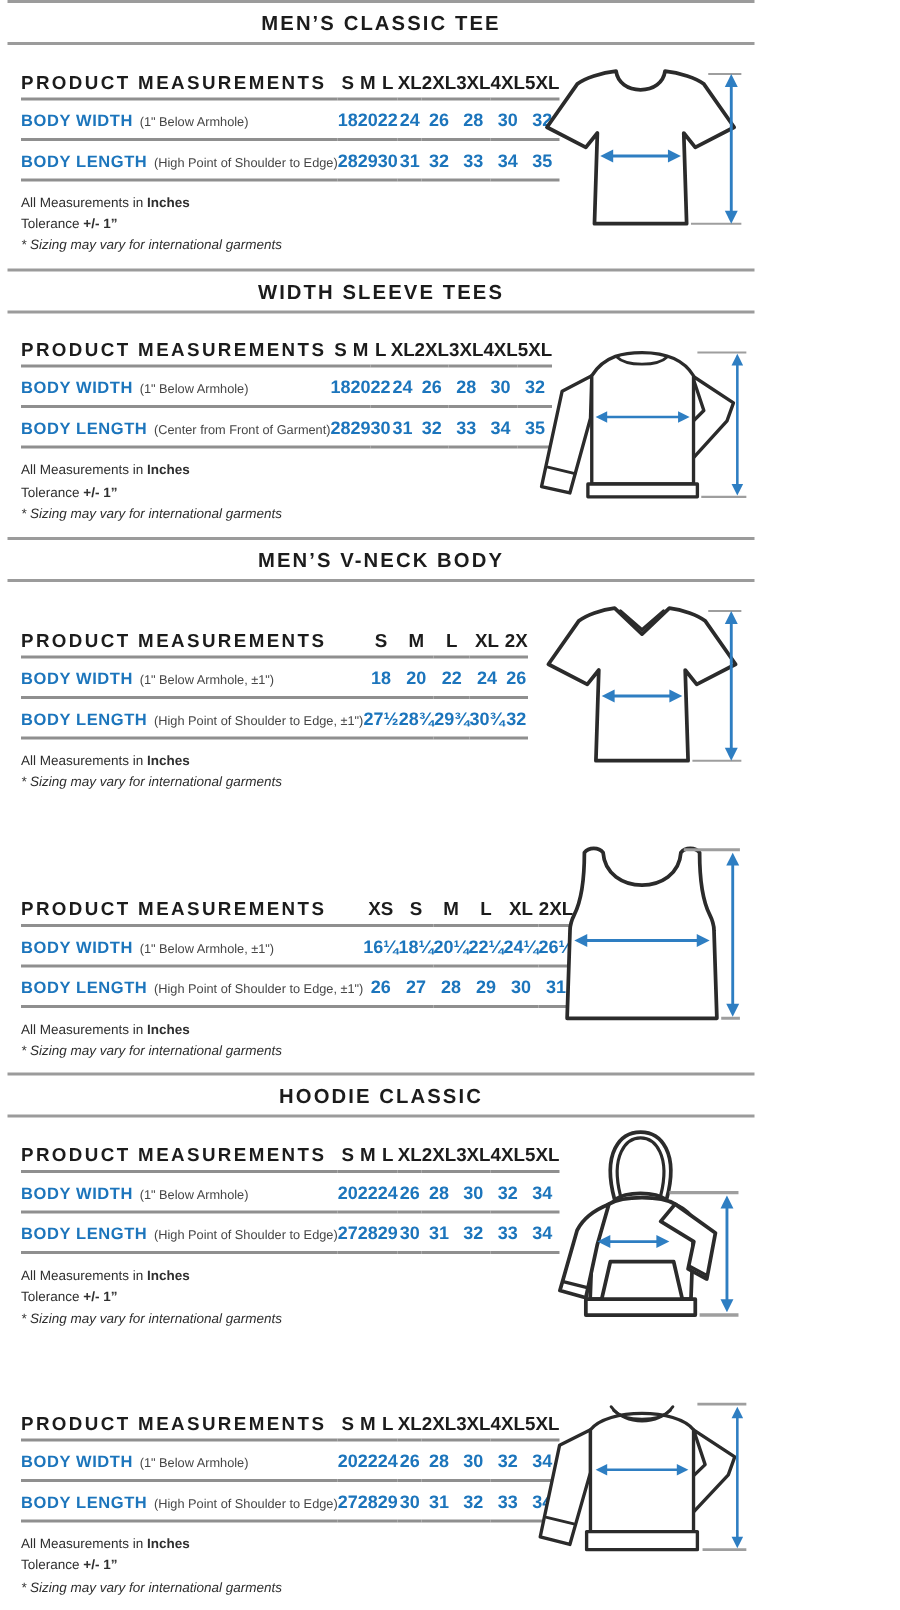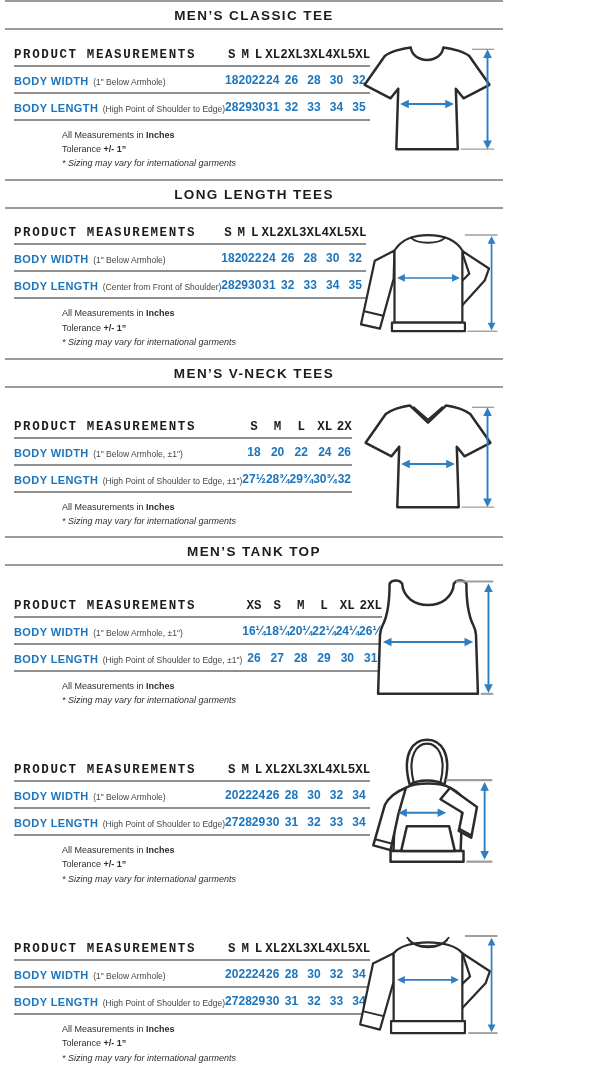--- a/index.html
+++ b/index.html
@@ -7,29 +7,29 @@
   html,body { margin:0; padding:0; background:#fff; }
   body { width:600px; height:1073px; font-family:"Liberation Sans", sans-serif; overflow:hidden; }
   main { display:flex; flex-direction:column; width:508px; height:1073px; }
   .sec { flex:1 1 0; display:flex; flex-direction:column; min-height:0; }
   .sec-header { margin:0 5px; border-top:2px solid var(--rule); border-bottom:2px solid var(--rule); padding:6px 0 5px; }
   .sec-title { margin:0; text-align:center; font-size:13.5px; font-weight:bold; letter-spacing:1.4px; color:var(--ink); }
   .sec-body { flex:1; display:flex; padding:2px 4px 0 14px; min-height:0; }
   .left { flex:1; display:flex; flex-direction:column; justify-content:flex-end; padding-bottom:8px; min-width:0; }
   table.mtable { border-collapse:collapse; width:100%; }
   table.mtable th, table.mtable td { padding:4px 0 3px; }
-  thead tr { border-bottom:2px solid var(--tablerule);font-family:Liberation Mono, monospace; }
+  thead tr { border-bottom:2px solid var(--tablerule); }
   tbody tr { border-bottom:2px solid var(--tablerule); }
   .lbl-h { text-align:left; font-size:12.5px; font-weight:bold; letter-spacing:1.6px; color:var(--ink); white-space:nowrap; }
   th.size { font-size:12.5px; font-weight:bold; color:var(--ink); text-align:center; }
   td.val { color:var(--blue); font-weight:bold; font-size:12px; text-align:center; }
   td.lbl { white-space:nowrap; }
   .row-label { color:var(--blue); font-weight:bold; font-size:11px; letter-spacing:.4px; }
   .row-sub { color:#454545; font-size:8.5px; }
-  .notes { margin-top:7px; font-size:9px; color:#2e2e2e; line-height:1.6;margin-left:48px; }
+  .notes { margin-top:7px; font-size:9px; color:#2e2e2e; line-height:1.6; }
   .note.italic { font-style:italic; font-weight:normal; }
   .illus { width:152px; display:flex; align-items:center; justify-content:center; flex:none; }
   .illus svg { width:146px; height:144px; }
 </style>
 </head>
 <body>
 
 <main id="doc">
   <section class="sec">
     <header class="sec-header">
@@ -99,21 +99,21 @@
               <path d="M137,17 l-4.5,9 h9 Z"></path>
               <path d="M137,121 l-4.5,-9 h9 Z"></path>
             </g>
           </svg>
         </div>
     </div>
   </section>
 
   <section class="sec">
     <header class="sec-header">
-      <h2 class="sec-title">LONG LENGTH TEES</h2>
+      <h2 class="sec-title">WIDTH SLEEVE TEES</h2>
     </header>
     <div class="sec-body">
       <div class="left">
         <table class="mtable">
           <thead>
             <tr>
               <th class="lbl-h">PRODUCT MEASUREMENTS</th>
             <th class="size" style="width: 31px;">S</th>
                 <th class="size" style="width: 31px;">M</th>
                 <th class="size" style="width: 31px;">L</th>
@@ -130,21 +130,21 @@
                 <td class="val">18</td>
                 <td class="val">20</td>
                 <td class="val">22</td>
                 <td class="val">24</td>
                 <td class="val">26</td>
                 <td class="val">28</td>
                 <td class="val">30</td>
                 <td class="val">32</td>
               </tr>
               <tr>
-                <td class="lbl"><span class="row-label">BODY LENGTH</span> <span class="row-sub">(Center from Front of Shoulder)</span></td>
+                <td class="lbl"><span class="row-label">BODY LENGTH</span> <span class="row-sub">(Center from Front of Garment)</span></td>
                 <td class="val">28</td>
                 <td class="val">29</td>
                 <td class="val">30</td>
                 <td class="val">31</td>
                 <td class="val">32</td>
                 <td class="val">33</td>
                 <td class="val">34</td>
                 <td class="val">35</td>
               </tr>
             </tbody>
@@ -178,21 +178,21 @@
               <path d="M159,14 l-4.5,9 h9 Z"></path>
               <path d="M159,124 l-4.5,-9 h9 Z"></path>
             </g>
           </svg>
         </div>
     </div>
   </section>
 
   <section class="sec">
     <header class="sec-header">
-      <h2 class="sec-title">MEN’S V-NECK TEES</h2>
+      <h2 class="sec-title">MEN’S V-NECK BODY</h2>
     </header>
     <div class="sec-body">
       <div class="left">
         <table class="mtable">
           <thead>
             <tr>
               <th class="lbl-h">PRODUCT MEASUREMENTS</th>
             <th class="size" style="width: 44px;">S</th>
                 <th class="size" style="width: 44px;">M</th>
                 <th class="size" style="width: 44px;">L</th>
@@ -241,23 +241,20 @@
               <path d="M103,76 l-9,-4.5 v9 Z"></path>
               <path d="M137,17 l-4.5,9 h9 Z"></path>
               <path d="M137,121 l-4.5,-9 h9 Z"></path>
             </g>
           </svg>
         </div>
     </div>
   </section>
 
   <section class="sec">
-    <header class="sec-header">
-      <h2 class="sec-title">MEN’S TANK TOP</h2>
-    </header>
     <div class="sec-body">
       <div class="left">
         <table class="mtable">
           <thead>
             <tr>
               <th class="lbl-h">PRODUCT MEASUREMENTS</th>
             <th class="size" style="width: 40px;">XS</th>
                 <th class="size" style="width: 40px;">S</th>
                 <th class="size" style="width: 40px;">M</th>
                 <th class="size" style="width: 40px;">L</th>
@@ -307,20 +304,23 @@
               <path d="M117,75 l-9,-4.5 v9 Z"></path>
               <path d="M133,14 l-4.5,9 h9 Z"></path>
               <path d="M133,128 l-4.5,-9 h9 Z"></path>
             </g>
           </svg>
         </div>
     </div>
   </section>
 
   <section class="sec">
+    <header class="sec-header">
+      <h2 class="sec-title">HOODIE CLASSIC</h2>
+    </header>
     <div class="sec-body">
       <div class="left">
         <table class="mtable">
           <thead>
             <tr>
               <th class="lbl-h">PRODUCT MEASUREMENTS</th>
             <th class="size" style="width: 31px;">S</th>
                 <th class="size" style="width: 31px;">M</th>
                 <th class="size" style="width: 31px;">L</th>
                 <th class="size" style="width: 31px;">XL</th>

